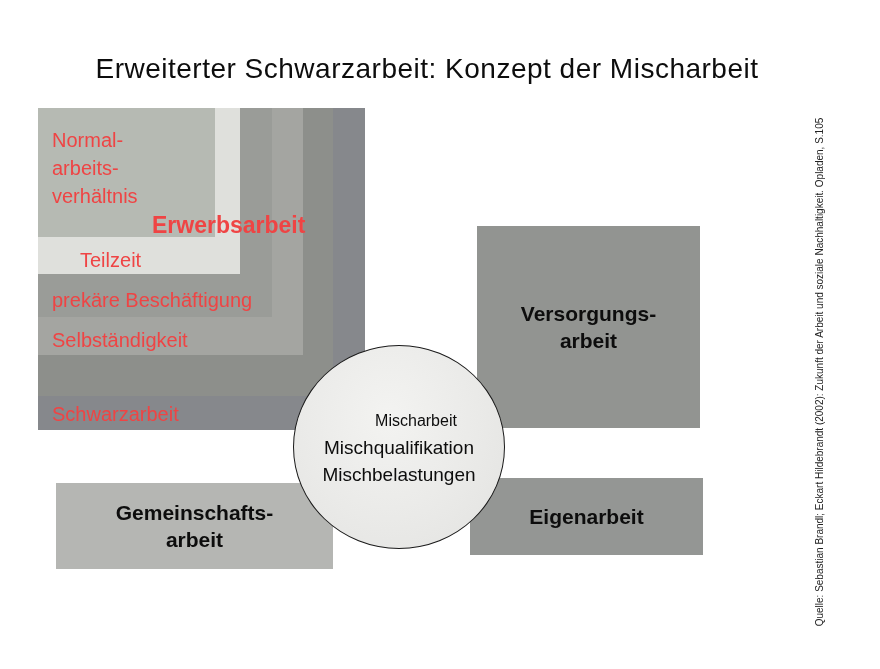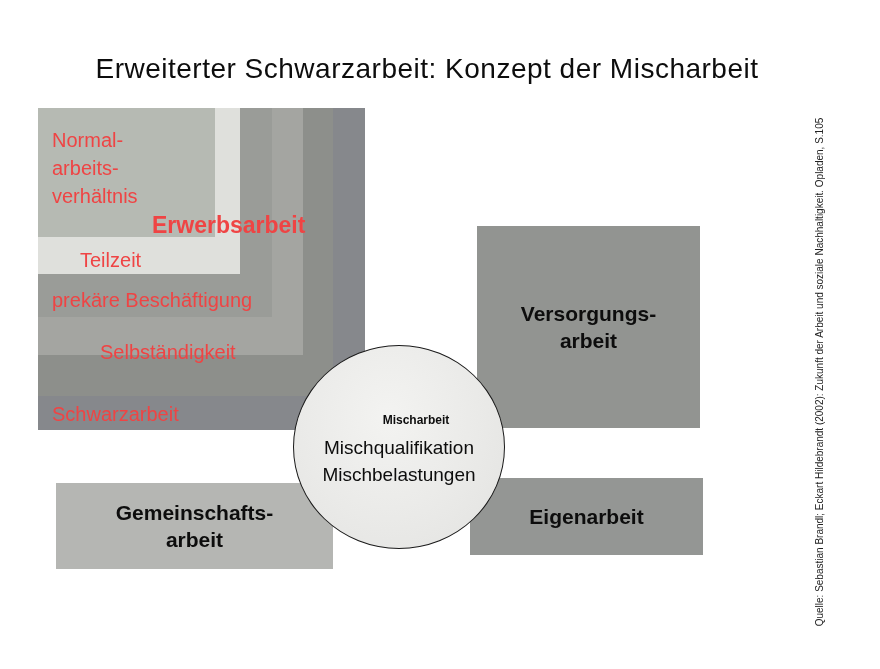--- a/index.html
+++ b/index.html
@@ -25,21 +25,21 @@
   .layer-normal       {width:177px;height:129px;z-index:6;}
 
   .layer-label{
     position:absolute;left:52px;z-index:7;
     font-size:20px;color:#ef4444;white-space:pre-line;line-height:28px;
   }
   .lbl-normal     {top:126px;}
   .lbl-erwerb     {left:152px;top:211px;font-weight:bold;font-size:23px;}
   .lbl-teilzeit   {top:246px;margin-left:28px;}
   .lbl-prekaer    {top:286px;}
-  .lbl-selbst     {top:338px;margin-left:48px;}
+  .lbl-selbst     {top:326px;}
   .lbl-arbeitslos {top:365px;}
   .lbl-schwarz    {top:400px;}
 
   
   .gray-box{
     position:absolute;z-index:1;
     display:flex;align-items:center;justify-content:center;text-align:center;
     font-weight:bold;font-size:21px;line-height:27px;color:#0d0d0d;
     white-space:pre-line;
   }
@@ -48,21 +48,21 @@
   .box-eigen       {left:470px;top:478px;width:233px;height:77px;}
 
   
   .misch-circle{
     position:absolute;left:293px;top:345px;width:210px;height:202px;
     border-radius:50%;border:1px solid #1a1a1a;z-index:10;
     background:radial-gradient(ellipse at 45% 35%, #f3f3f1 0%, #eaeae8 55%, #e2e2e0 100%);
     display:flex;flex-direction:column;align-items:center;justify-content:center;
     text-align:center;font-size:19px;line-height:27px;color:#0d0d0d;
   }
-  .misch-circle .circle-title{font-weight:bold;font-size:12px;margin-left:34px;}
+  .misch-circle .circle-title{font-weight:normal;font-size:16px;margin-left:34px;}
 
   
   .source-note{
     position:absolute;left:537px;top:364px;width:570px;height:16px;
     transform:rotate(-90deg);transform-origin:center center;
     font-size:10px;color:#222;text-align:center;white-space:nowrap;
   }
 </style>
 </head>
 <body>

